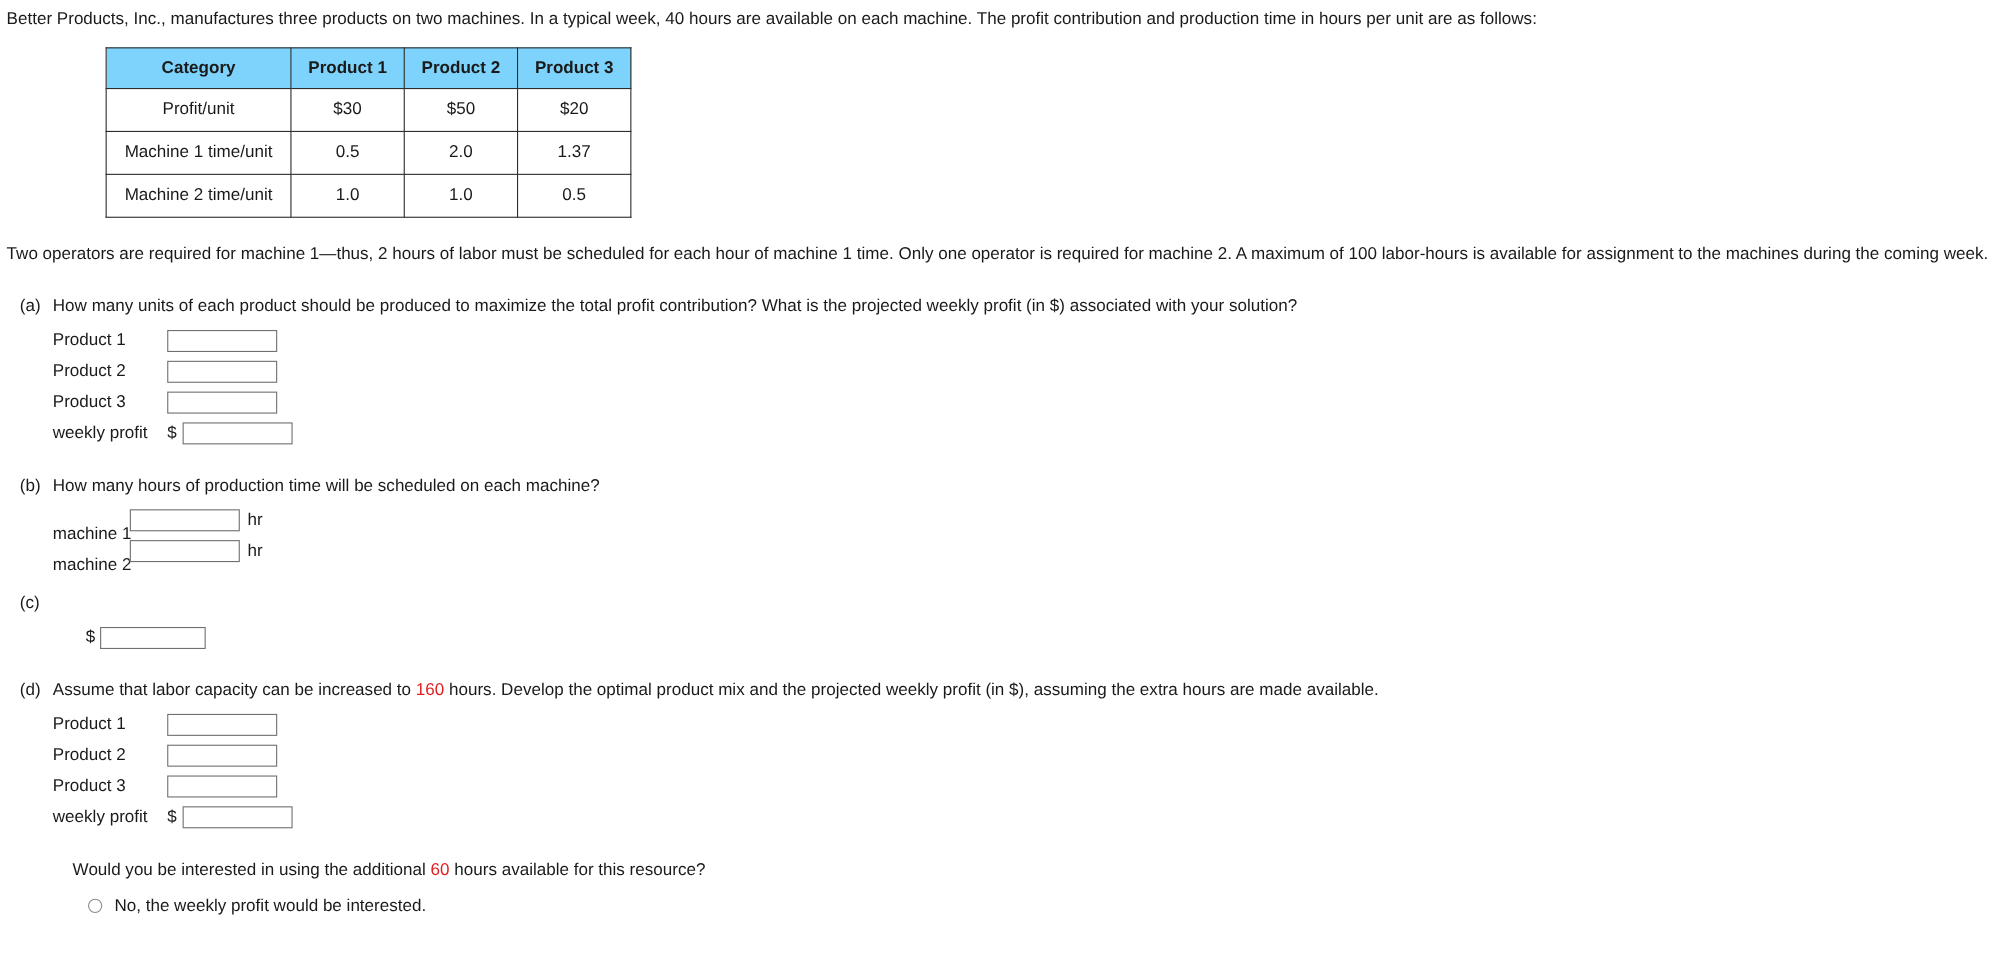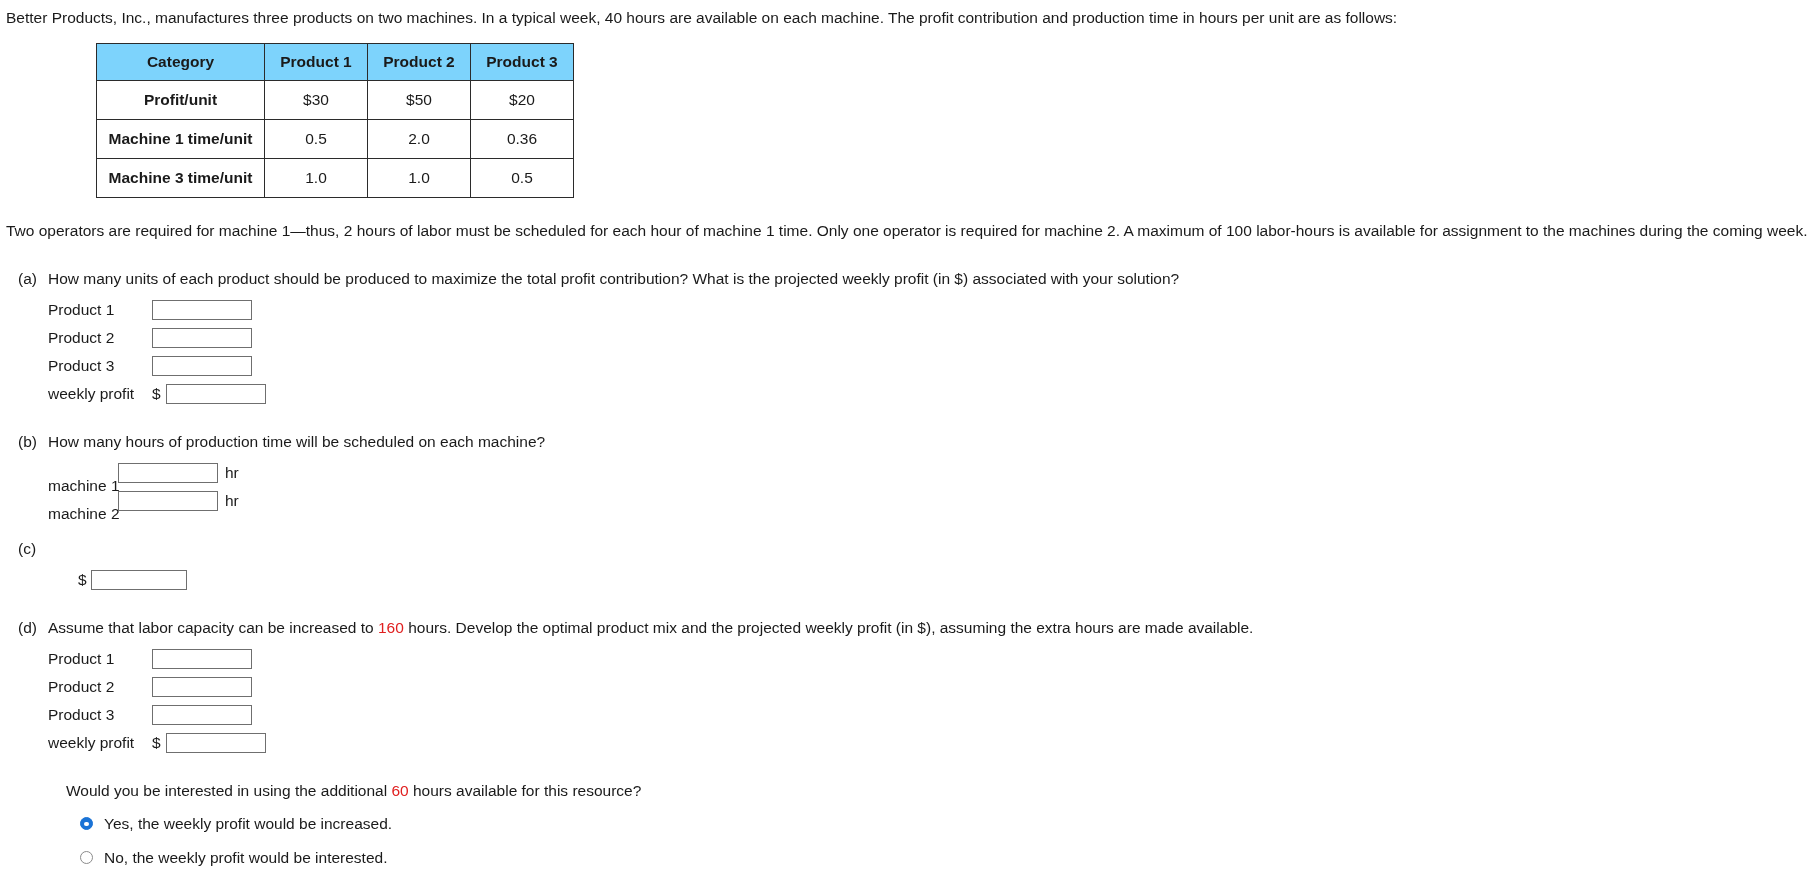--- a/index.html
+++ b/index.html
@@ -51,21 +51,20 @@
   }
   table.prodtable thead th {
     background: #7dd3fc;
     font-weight: bold;
     height: 37px;
   }
   table.prodtable th.col-cat { width: 168px; }
   table.prodtable th.col-p   { width: 103px; }
   table.prodtable td.rowlabel {
     padding: 0 10px;
-    font-weight: bold;
   }
 
   
   .para2 {
     margin: 22px 0 0 6px;
     line-height: 1.45;
     white-space: nowrap;
   }
 
   
@@ -190,24 +189,24 @@
         <tr>
           <td class="rowlabel">Profit/unit</td>
           <td>$30</td>
           <td>$50</td>
           <td>$20</td>
         </tr>
         <tr>
           <td class="rowlabel">Machine 1 time/unit</td>
           <td>0.5</td>
           <td>2.0</td>
-          <td>0.36</td>
+          <td>1.37</td>
         </tr>
         <tr>
-          <td class="rowlabel">Machine 3 time/unit</td>
+          <td class="rowlabel">Machine 2 time/unit</td>
           <td>1.0</td>
           <td>1.0</td>
           <td>0.5</td>
         </tr>
       </tbody>
     </table>
   </div>
 
   <div class="para2">
     <span>Two operators are required for machine 1—thus, 2 hours of labor must be scheduled for each hour of machine 1 time. Only one operator is required for machine 2. A maximum of 100 labor-hours is available for assignment to the machines during the coming week. Other production requirements are that product 1 cannot account for more than 50% of the units produced and that product 3 must account for at least 20% of the units produced.</span>
@@ -292,23 +291,19 @@
         <span class="ans-label">weekly profit</span>
         <span class="dollar">$</span>
         <input class="blank w-wide" type="text" value="" style="">
       </div>
     </div>
 
     <div class="radio-question"><span>Would you be interested in using the additional </span><span class="red">60</span><span> hours available for this resource?</span></div>
 
     <div class="radio-list">
       <label class="radio-item">
-        <span class="radio-dot checked"></span>
-        <span class="radio-label">Yes, the weekly profit would be increased.</span>
-      </label>
-      <label class="radio-item">
         <span class="radio-dot"></span>
         <span class="radio-label">No, the weekly profit would be interested.</span>
       </label>
     </div>
   </div>
 
 </div>
 
 </body></html>

